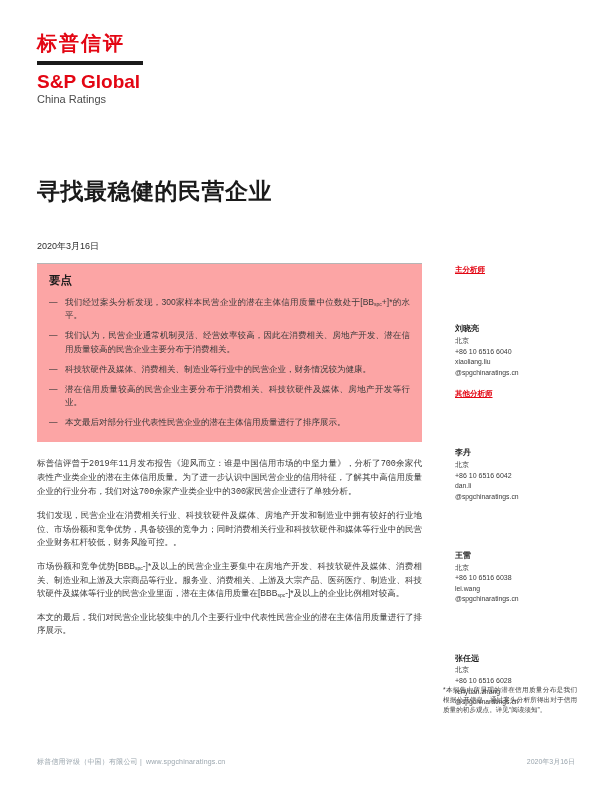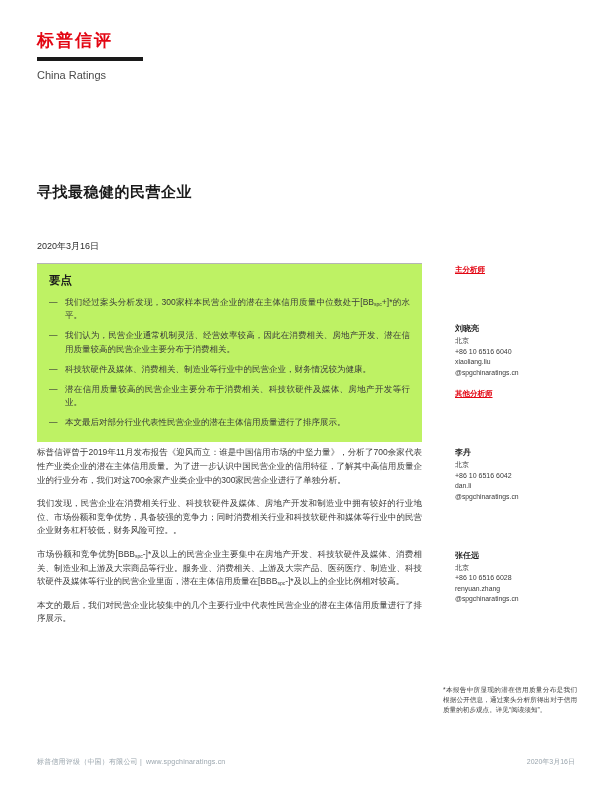--- a/index.html
+++ b/index.html
@@ -4,37 +4,37 @@
 <style>
   * { margin:0; padding:0; box-sizing:border-box; }
   html,body { background:#ffffff; }
   body { font-family:"Liberation Sans","DejaVu Sans",sans-serif; }
   .page {
     position:relative; width:612px; height:792px; margin:0 auto;
     background:#ffffff; overflow:hidden;
   }
   
   .logo { position:absolute; left:37px; top:31px; }
-  .logo-cn { color:#e30613; font-weight:bold; font-size:17px; letter-spacing:2px; line-height:1.2; }
+  .logo-cn { color:#e30613; font-weight:bold; font-size:20px; letter-spacing:2px; line-height:1.2; }
   .logo-rule { width:106px; height:3.5px; background:#1a1a1a; margin:6px 0 7px 0; }
   .logo-en1 { color:#e30613; font-weight:bold; font-size:19px; line-height:1.1; }
   .logo-en2 { color:#4a4a4a; font-size:11px; line-height:1.3; font-weight:normal; }
   
-  .doc-title { position:absolute; left:37px; top:183px; font-size:15px; font-weight:bold; color:#1a1a1a; letter-spacing:0.5px; }
+  .doc-title { position:absolute; left:37px; top:176px; font-size:23px; font-weight:bold; color:#1a1a1a; letter-spacing:0.5px; }
   .doc-date { position:absolute; left:37px; top:240px; font-size:9px; color:#2b2b2b; }
   
   .main { position:absolute; left:37px; top:263px; width:385px; }
-  .keypoints { background:#bef264; border-top:1px solid #b5b5b5; padding:9px 12px 6px 12px; }
+  .keypoints { background:#fca5a5; border-top:1px solid #b5b5b5; padding:9px 12px 6px 12px; }
   .kp-heading { font-size:11.5px; font-weight:bold; color:#1a1a1a; margin-bottom:8px; }
   .bullet { display:flex; margin-bottom:7px; }
   .bullet-dash { flex:0 0 16px; font-size:8.5px; color:#3a3a3a; line-height:1.55; }
   .bullet-text { flex:1; font-size:8.5px; color:#3a3a3a; line-height:1.55; text-align:justify; }
   .sub { font-size:5px; vertical-align:-1px; }
   .para { font-size:8.5px; color:#3a3a3a; line-height:1.6; text-align:justify; margin-top:10px; }
-  .para.first { margin-top:4px; }
+  .para.first { margin-top:16px;font-family:Liberation Mono, monospace; }
   
   .sidebar { position:absolute; left:455px; top:265px; width:125px; }
   .sb-label { color:#e30613; font-weight:bold; font-size:7.5px; margin-bottom:7px;text-decoration:underline; }
   .sb-label.others { margin-top:4px; }
   .analyst { margin-bottom:11px; }
   .an-name { font-size:8px; font-weight:bold; color:#1f1f1f; line-height:1.6;margin-top:48px; }
   .an-line { font-size:7px; color:#3a3a3a; line-height:1.55; }
   .an-email { font-size:6.8px; color:#3a3a3a; line-height:1.5; word-break:break-all; }
   
   .footnote { position:absolute; left:443px; top:685px; width:134px; font-size:6.6px; color:#3d3d3d; line-height:1.55; text-align:justify; }
@@ -45,20 +45,21 @@
   .footer-right { font-size:7px; color:#9aa5ad; }
 </style>
 </head>
 <body>
 
 <div class="page">
 
   <div class="logo">
     <div class="logo-cn">标普信评</div>
     <div class="logo-rule"></div>
+    <div class="logo-en1">S&amp;P Global</div>
     <div class="logo-en2">China Ratings</div>
   </div>
 
   <h1 class="doc-title">寻找最稳健的民营企业</h1>
   <div class="doc-date">2020年3月16日</div>
 
   <div class="main">
 
     <div class="keypoints">
       <div class="kp-heading">要点</div>
@@ -105,20 +106,27 @@
     <div class="sb-label others">其他分析师</div>
 
     <div class="analyst">
       <div class="an-name">李丹</div>
       <div class="an-line">北京</div>
       <div class="an-line">+86 10 6516 6042</div>
       <div class="an-email">dan.li</div>
       <div class="an-email">@spgchinaratings.cn</div>
     </div>
 
+    <div class="analyst">
+      <div class="an-name">王雷</div>
+      <div class="an-line">北京</div>
+      <div class="an-line">+86 10 6516 6038</div>
+      <div class="an-email">lei.wang</div>
+      <div class="an-email">@spgchinaratings.cn</div>
+    </div>
 
     <div class="analyst">
       <div class="an-name">张任远</div>
       <div class="an-line">北京</div>
       <div class="an-line">+86 10 6516 6028</div>
       <div class="an-email">renyuan.zhang</div>
       <div class="an-email">@spgchinaratings.cn</div>
     </div>
   </div>
 

